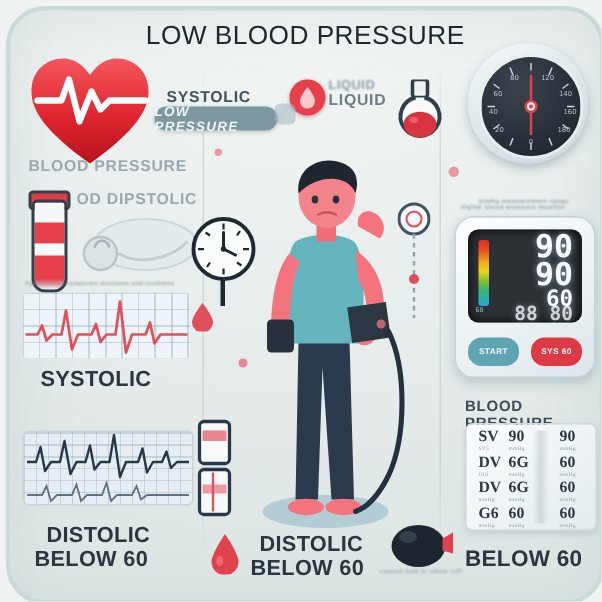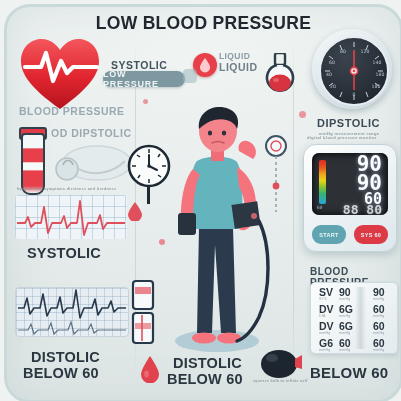--- a/index.html
+++ b/index.html
@@ -17,21 +17,21 @@
     box-shadow:inset 0 0 40px rgba(160,180,185,.25);
     overflow:hidden;
   }
   
   .vline{position:absolute;top:34px;bottom:26px;width:1px;
     background:linear-gradient(to bottom,rgba(150,170,175,0) 0%,rgba(150,170,175,.35) 18%,rgba(150,170,175,.30) 80%,rgba(150,170,175,0) 100%);}
 
   
   .title{
     position:absolute;left:0;right:0;top:6px;text-align:center;
-    font-size:17.5px;font-weight:bold;letter-spacing:.3px;color:#20272e;
+    font-size:17.5px;font-weight:normal;letter-spacing:.3px;color:#20272e;
   }
   .subtitle{
     position:absolute;left:0;right:0;top:25px;text-align:center;
     font-size:10px;font-weight:bold;letter-spacing:.6px;color:#5c6b74;
   }
   .lbl{position:absolute;color:#43525c;font-weight:bold;}
   .lbl.big{font-size:14.5px;line-height:16px;color:#2a3640;letter-spacing:.2px;}
   .lbl.mid{font-size:10.5px;letter-spacing:.5px;}
   .lbl.sm{font-size:8.5px;letter-spacing:.4px;color:#7b8c95;}
   .lbl.ghost{color:#9aa9b1;}
@@ -87,21 +87,21 @@
   .gauge{position:absolute;left:305px;top:22px;width:80px;height:80px;border-radius:50%;
     background:linear-gradient(150deg,#f4f8f9,#c9d7dd);
     box-shadow:0 3px 7px rgba(50,80,95,.3);}
   .gface{position:absolute;left:7px;top:7px;width:66px;height:66px;border-radius:50%;
     background:radial-gradient(circle at 38% 30%,#3b444e,#252b33 70%,#1b2026);
     border:2px solid #e7eef1;}
 
   
   .tbl{position:absolute;left:303px;top:275px;width:86px;height:70px;border-radius:5px;
     background:linear-gradient(135deg,#fbfdfd,#e3ebee);border:1px solid #cdd9de;
-    box-shadow:0 2px 5px rgba(60,90,105,.18);}
+    box-shadow:0 2px 5px rgba(60,90,105,.18);font-family:Liberation Serif, serif;}
   .trow{position:absolute;left:0;right:0;height:17px;}
   .tc{position:absolute;font-weight:bold;color:#2b3740;font-size:10.5px;}
   .tu{position:absolute;font-size:3.6px;color:#94a4ad;letter-spacing:.2px;}
   .tsep{position:absolute;left:44px;top:4px;bottom:4px;width:11px;
     background:linear-gradient(to right,rgba(170,185,192,.0),rgba(170,185,192,.45),rgba(170,185,192,.0));}
 
   
   .person{position:absolute;left:160px;top:88px;width:110px;height:265px;}
 
   
@@ -127,21 +127,21 @@
             <stop offset="55%" stop-color="#e0252f"></stop>
             <stop offset="100%" stop-color="#b5141d"></stop>
           </linearGradient>
         </defs>
         <path d="M43 74 C12 52 4 38 4 26 C4 12 14 4 25 4 C33 4 39 9 43 15 C47 9 53 4 61 4 C72 4 82 12 82 26 C82 38 74 52 43 74 Z" fill="url(#hg)"></path>
         <path d="M8 32 H24 L29 18 L36 46 L44 26 L50 38 L56 32 H80" fill="none" stroke="#ffffff" stroke-width="4.2" stroke-linejoin="round" stroke-linecap="round"></path>
       </svg>
     </div>
 
     <div class="lbl mid" style="left:104px;top:52px;">SYSTOLIC</div>
-    <div class="pill" style="left:96px;top:64px;width:82px;height:16px;">LOW PRESSURE</div>
+    <div class="pill" style="left:96px;top:64px;width:82px;height:16px;font-style:italic;">LOW PRESSURE</div>
 
     <div class="dot" style="left:186px;top:46px;width:24px;height:24px;background:#e8404a;box-shadow:0 1px 3px rgba(120,20,30,.35);">
       <svg viewBox="0 0 24 24" width="24" height="24">
         <path d="M12 5 C12 5 7 11 7 14.4 A5 5 0 0 0 17 14.4 C17 11 12 5 12 5Z" fill="#ffd9dc" opacity=".9"></path>
       </svg>
     </div>
     <div class="lbl sm blur2" style="left:212px;top:44px;">LIQUID</div>
     <div class="lbl mid blur1" style="left:212px;top:54px;color:#6d7e88;">LIQUID</div>
 
     <div class="chip" style="left:176px;top:62px;width:14px;height:14px;opacity:.55;"></div>
@@ -184,21 +184,20 @@
               <text x="55" y="50">180</text>
             <text x="33" y="58">0</text>
           </g>
           <line x1="33" y1="33" x2="33" y2="12" stroke="#e8404a" stroke-width="1.6"></line>
           <line x1="33" y1="33" x2="33" y2="52" stroke="#e8404a" stroke-width="1.6"></line>
           <circle cx="33" cy="33" r="3.6" fill="#f0f5f7" stroke="#e8404a" stroke-width="1.6"></circle>
           <circle cx="33" cy="33" r="1.4" fill="#e8404a"></circle>
         </svg>
       </div>
     </div>
-    <div class="lbl mid" style="left:310px;top:110px;font-size:11px;color:#3c4b55;">DIPSTOLIC</div>
     <div class="lbl sm blur2" style="left:312px;top:124px;font-size:4px;">mmHg measurement range</div>
 
     <div class="lbl mid ghost blur1" style="left:12px;top:98px;">BLOOD PRESSURE</div>
 
     <div class="tube-cap"></div>
     <div class="tube"></div>
 
     <div class="lbl mid ghost blur1" style="left:44px;top:120px;">OD DIPSTOLIC</div>
 
     <div style="position:absolute;left:44px;top:132px;width:86px;height:52px;opacity:.55;">

